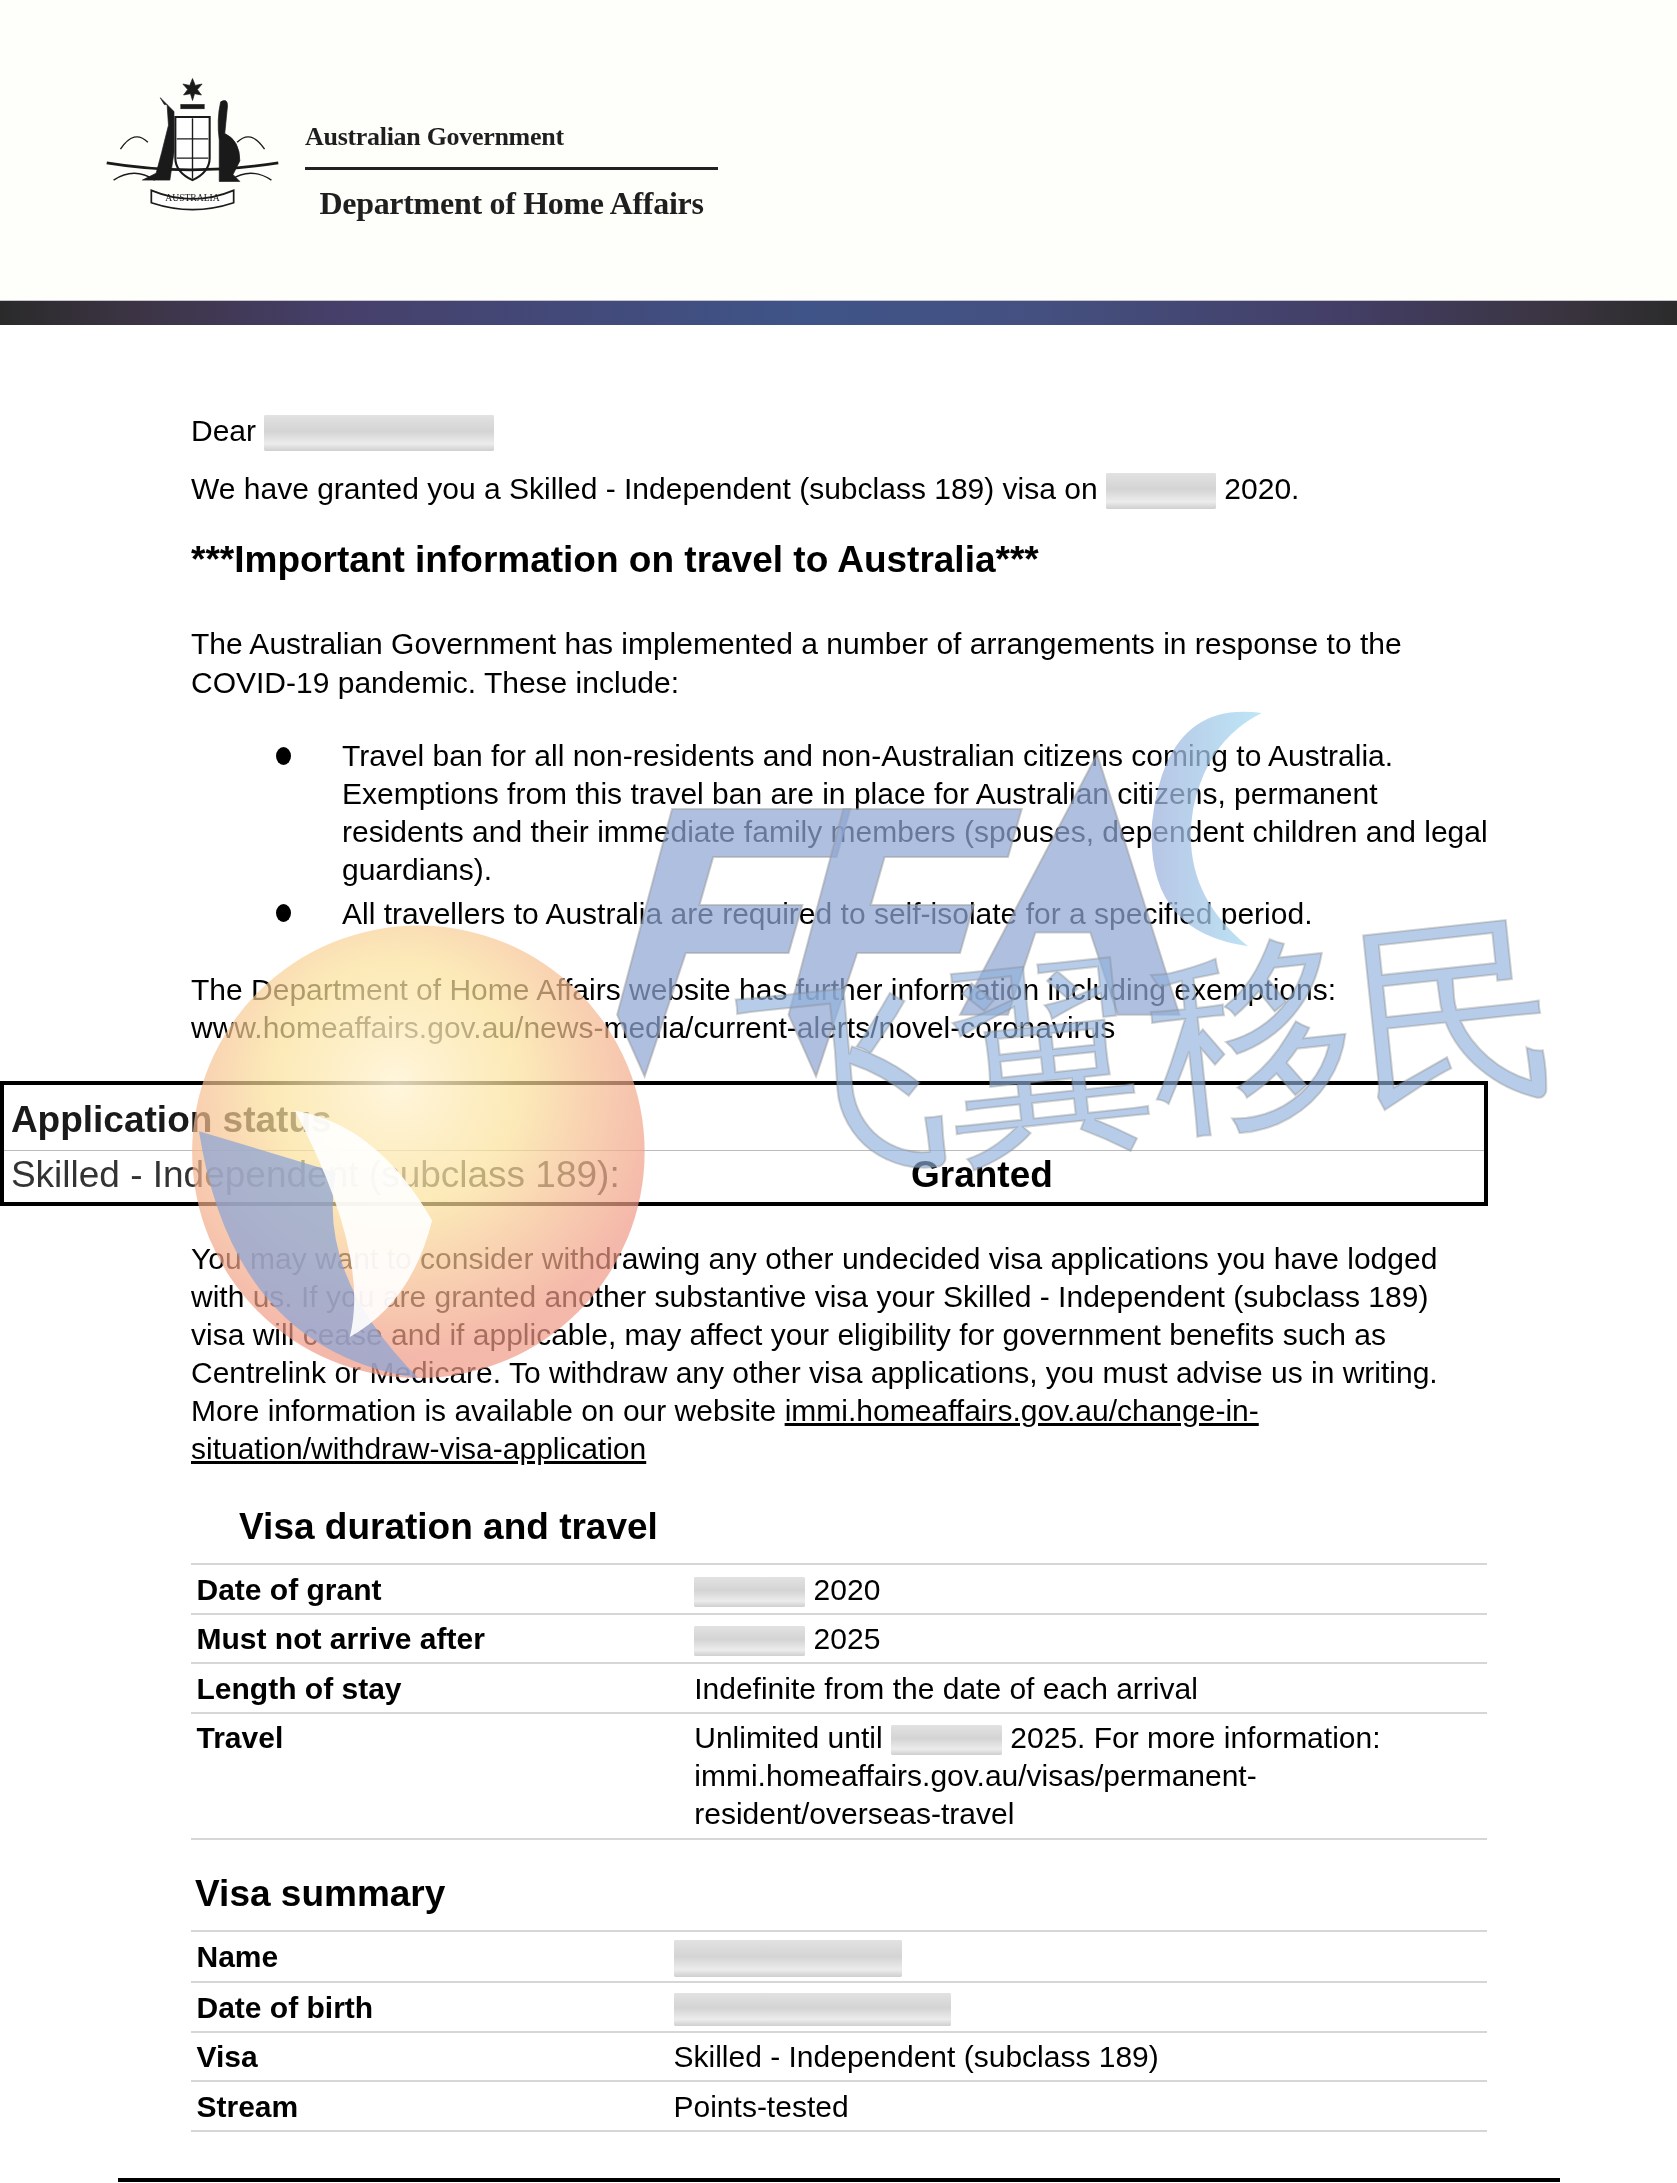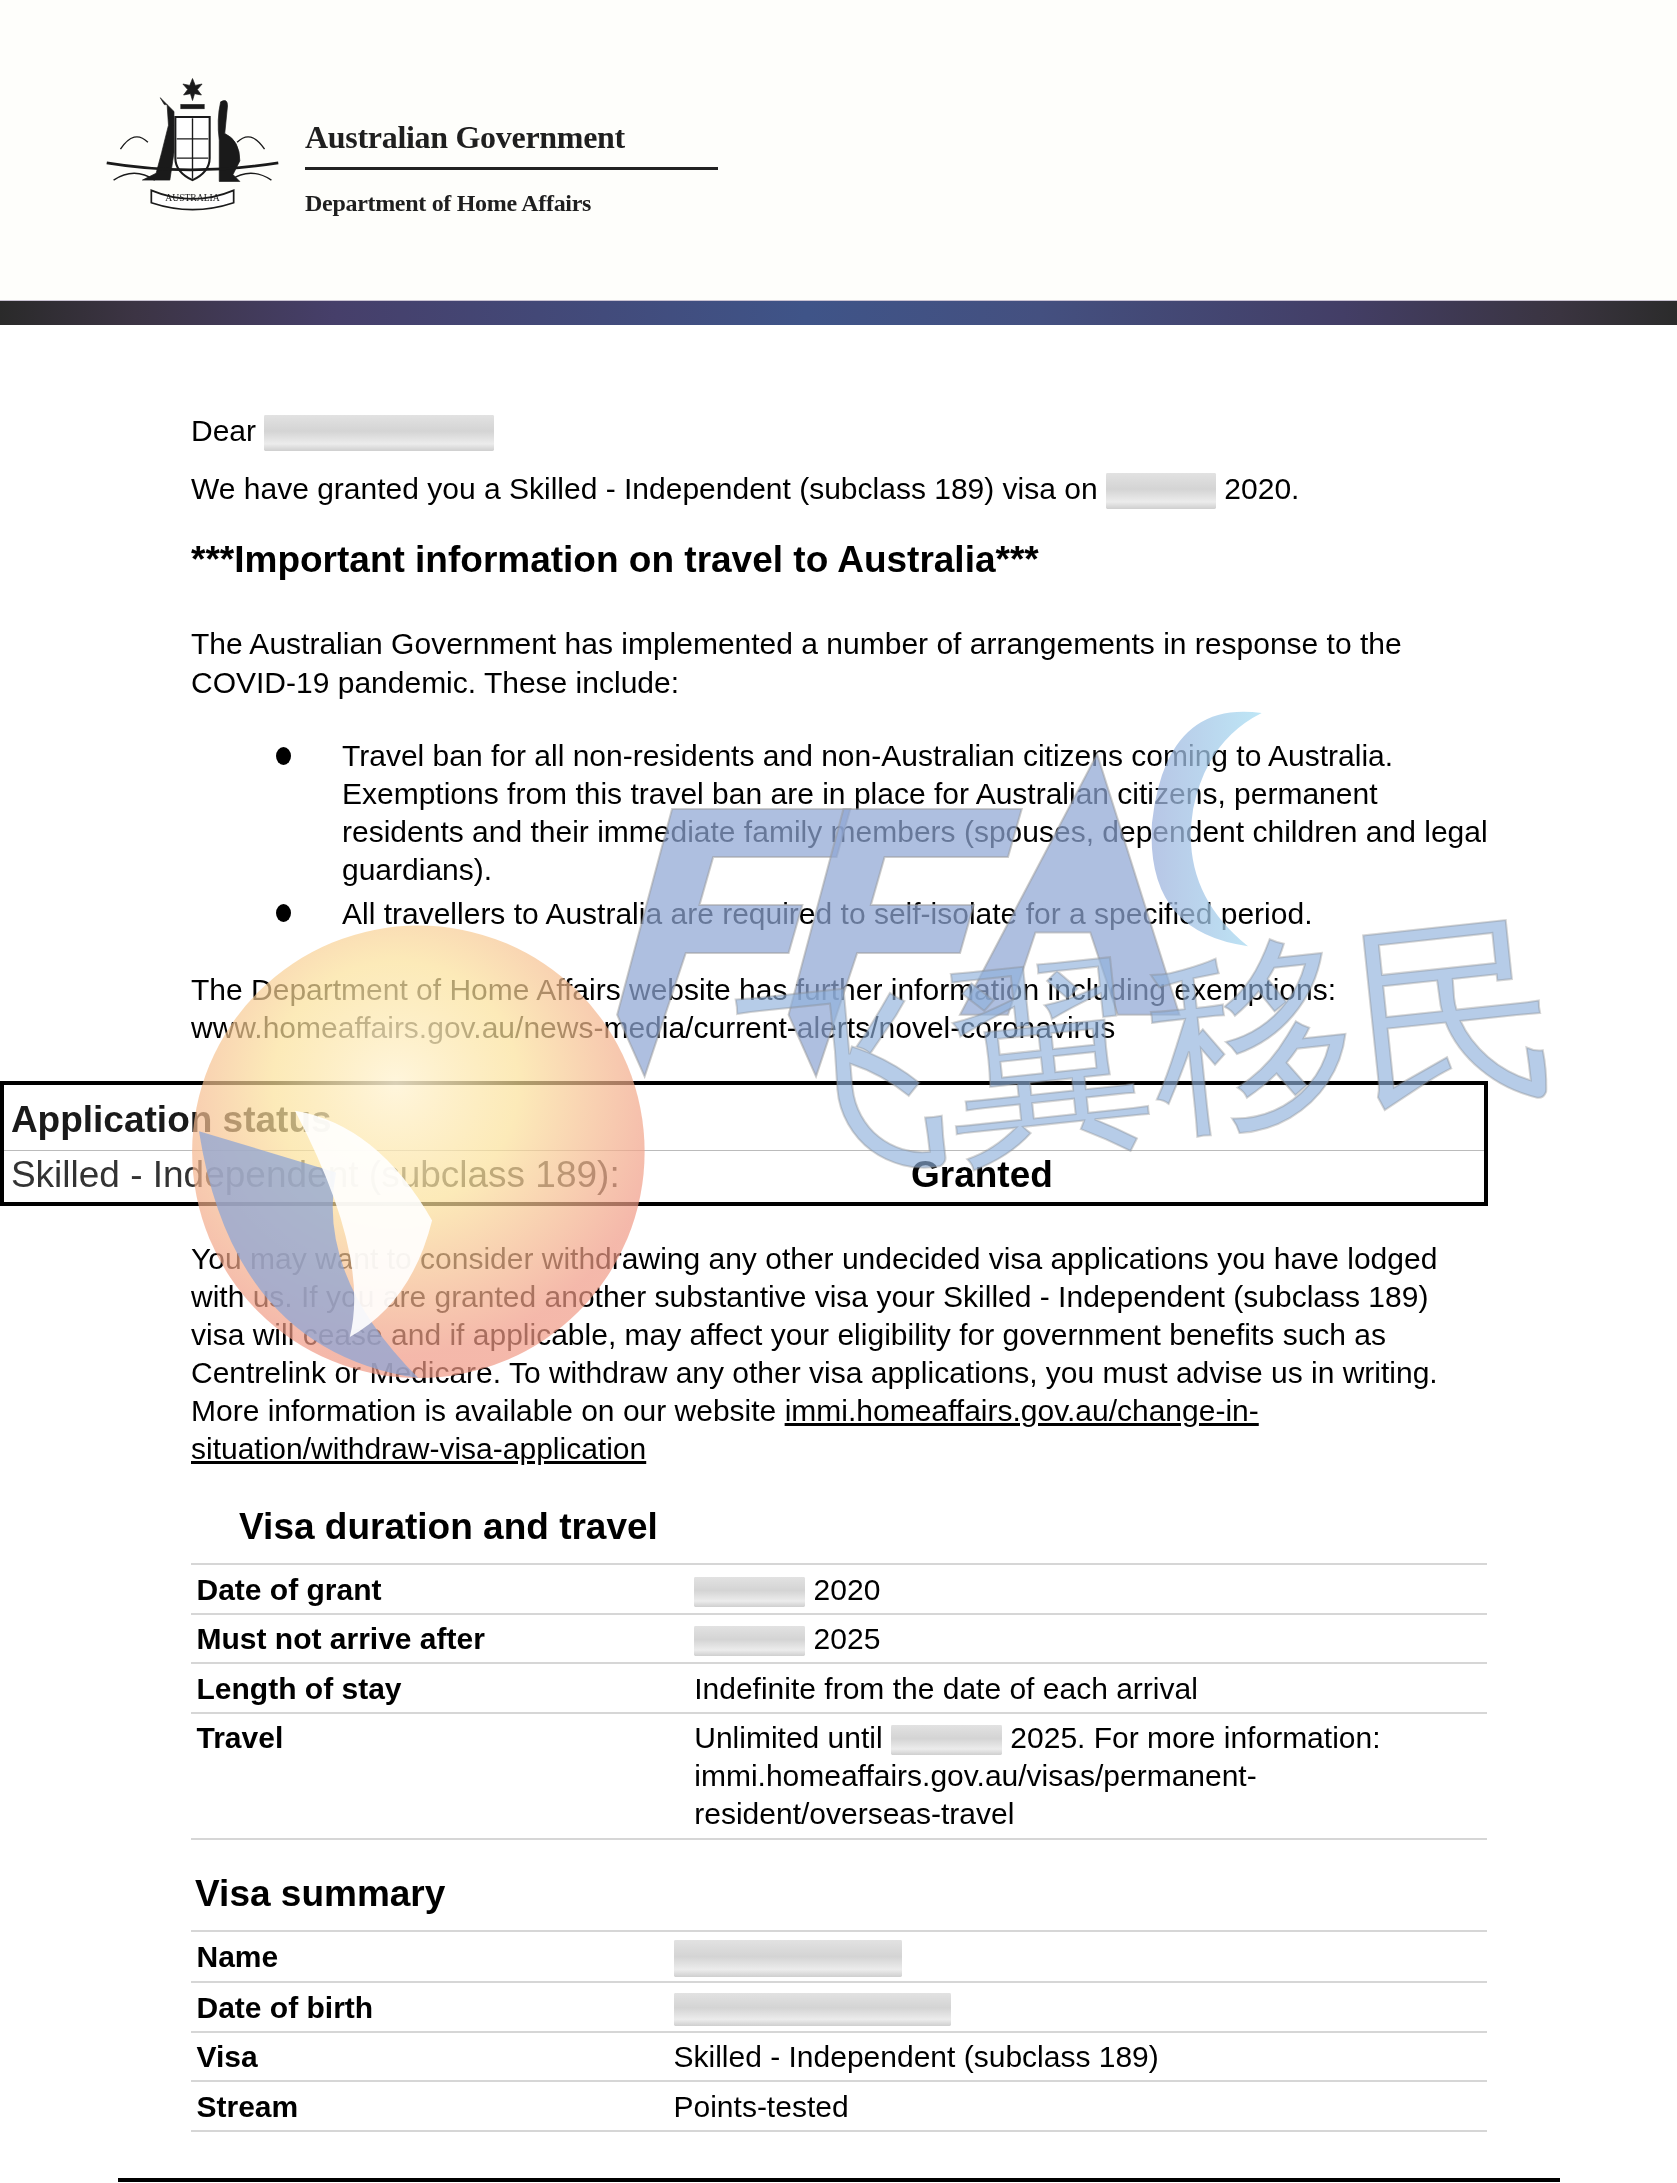--- a/index.html
+++ b/index.html
@@ -12,23 +12,23 @@
     position: absolute; left: 0; top: 0; width: 1678px; height: 300px;
     background: #fefefb;
   }
   .crest {
     position: absolute; left: 93px; top: 77px; width: 199px; height: 141px;
   }
   .agency {
     position: absolute; left: 305px; top: 115px;
     font-family: "Liberation Serif", serif; font-weight: bold; color: #1f1f1f;
   }
-  .agency .gov { font-size: 32px; letter-spacing: -0.3px; line-height: 44px; }
+  .agency .gov { font-size: 26px; letter-spacing: -0.3px; line-height: 44px; }
   .agency .rule { width: 413px; height: 2.7px; background: #222; margin: 8.2px 0 11px 0; }
-  .agency .dept { font-size: 24px; letter-spacing: -0.3px; line-height: 44px; }
+  .agency .dept { font-size: 32px; letter-spacing: -0.3px; line-height: 44px; text-align: center; }
   .band {
     position: absolute; left: 0; top: 300px; width: 1678px; height: 24px;
     background: linear-gradient(90deg, #2a2a2a 0%, #3c3444 8%, #463f6a 20%, #3f5488 48%, #445080 62%, #433e66 80%, #3a3440 93%, #2b2b2b 100%);
     border-top: 1.4px solid #c9c2d2;
   }
   .content { position: absolute; left: 191px; top: 0; width: 1296px; }
   .p { position: absolute; left: 0; font-size: 30px; line-height: 38px; color: #000; white-space: nowrap; }
   .redact {
     display: inline-block; vertical-align: middle;
     background: linear-gradient(180deg, #e2e2e2 0%, #d4d4d4 45%, #ececec 80%, #cfcfcf 100%);

